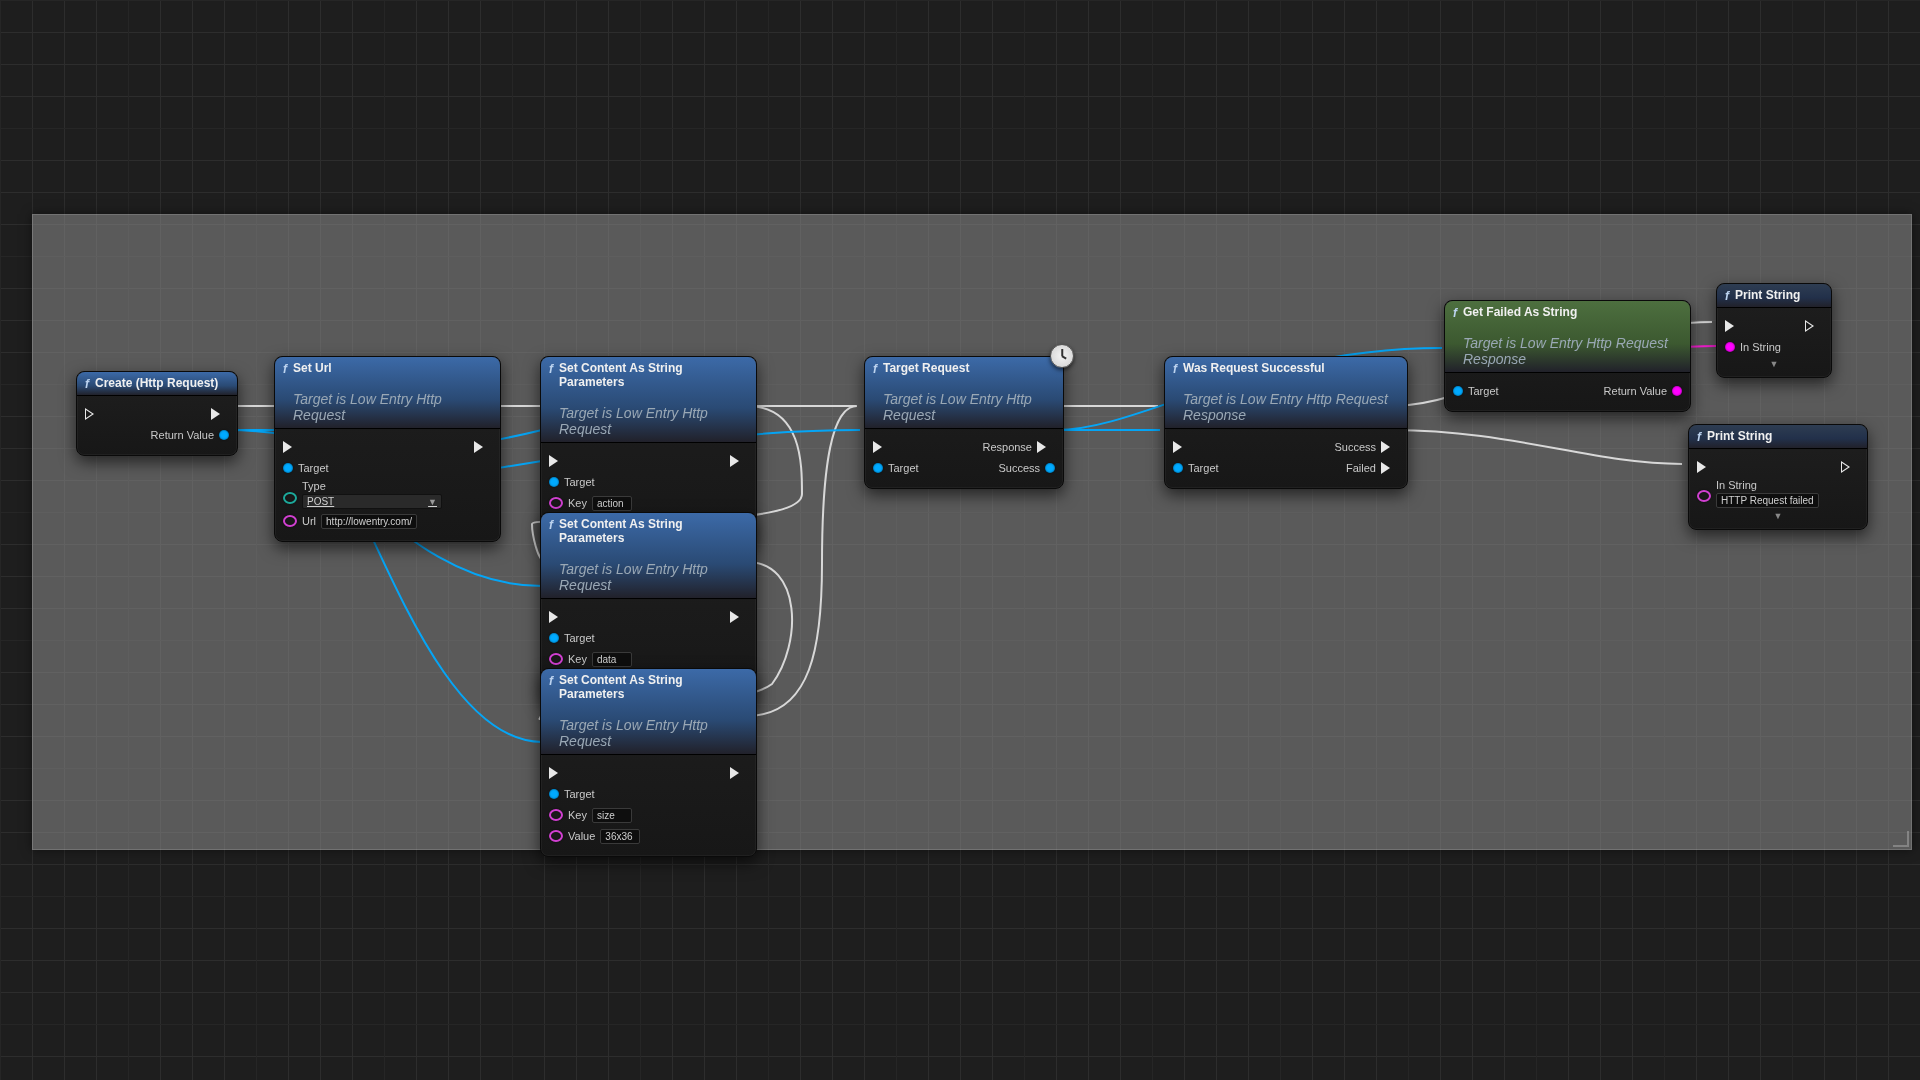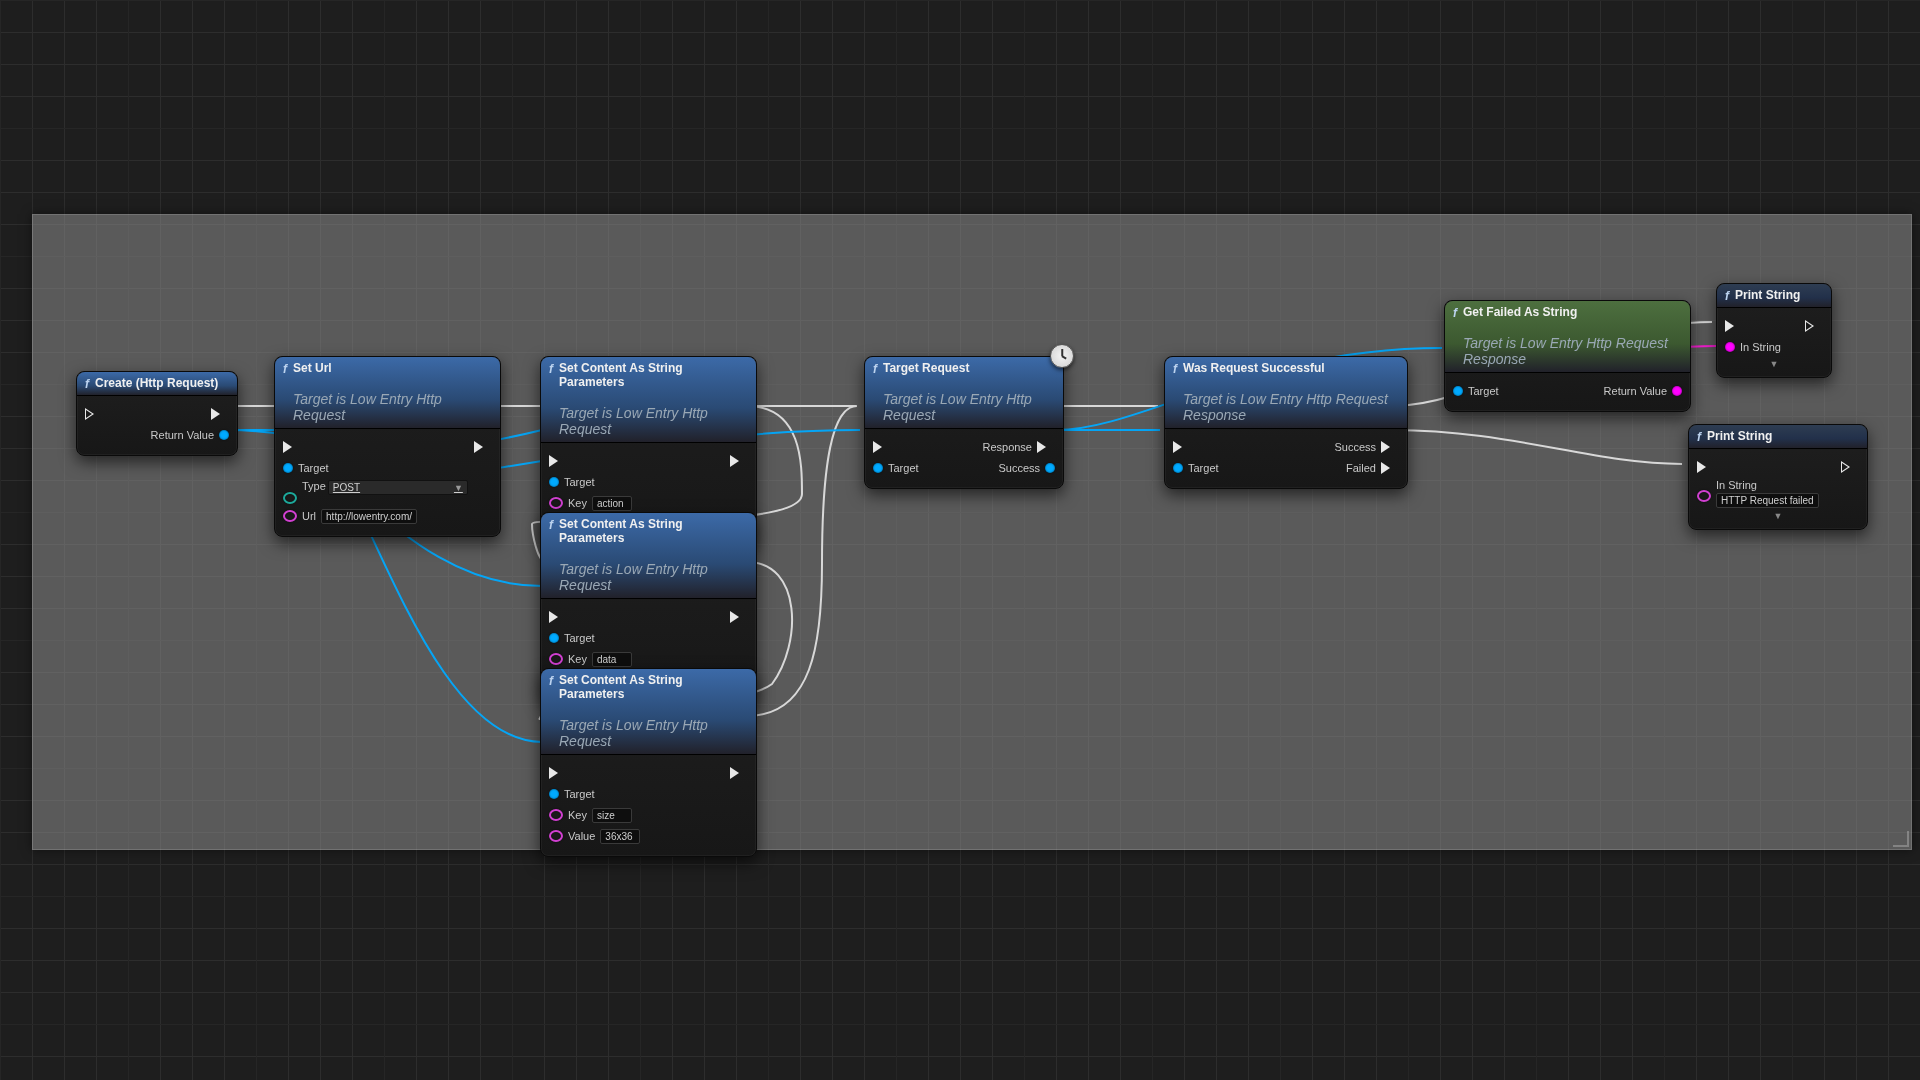--- a/index.html
+++ b/index.html
@@ -158,21 +158,21 @@
     <div class="row split">
       <span class="tri"></span>
       <span class="tri"></span>
     </div>
     <div class="row">
         <span class="pin blue"></span>
         <span class="pinlabel">Target</span>
       </div>
     <div class="row" style="align-items:flex-start;height:auto;">
       <span class="pin hollow-teal" style="margin-top:12px;"></span>
-      <div style="display:flex;flex-direction:row;gap:2px;">
+      <div style="display:flex;flex-direction:column;gap:2px;">
         <span class="pinlabel">Type</span>
         <div class="select">
           <span>POST</span>
           <span class="chev">▼</span>
         </div>
       </div>
     </div>
     <div class="row">
       <span class="pin hollow-mag"></span>
       <span class="pinlabel">Url</span>

